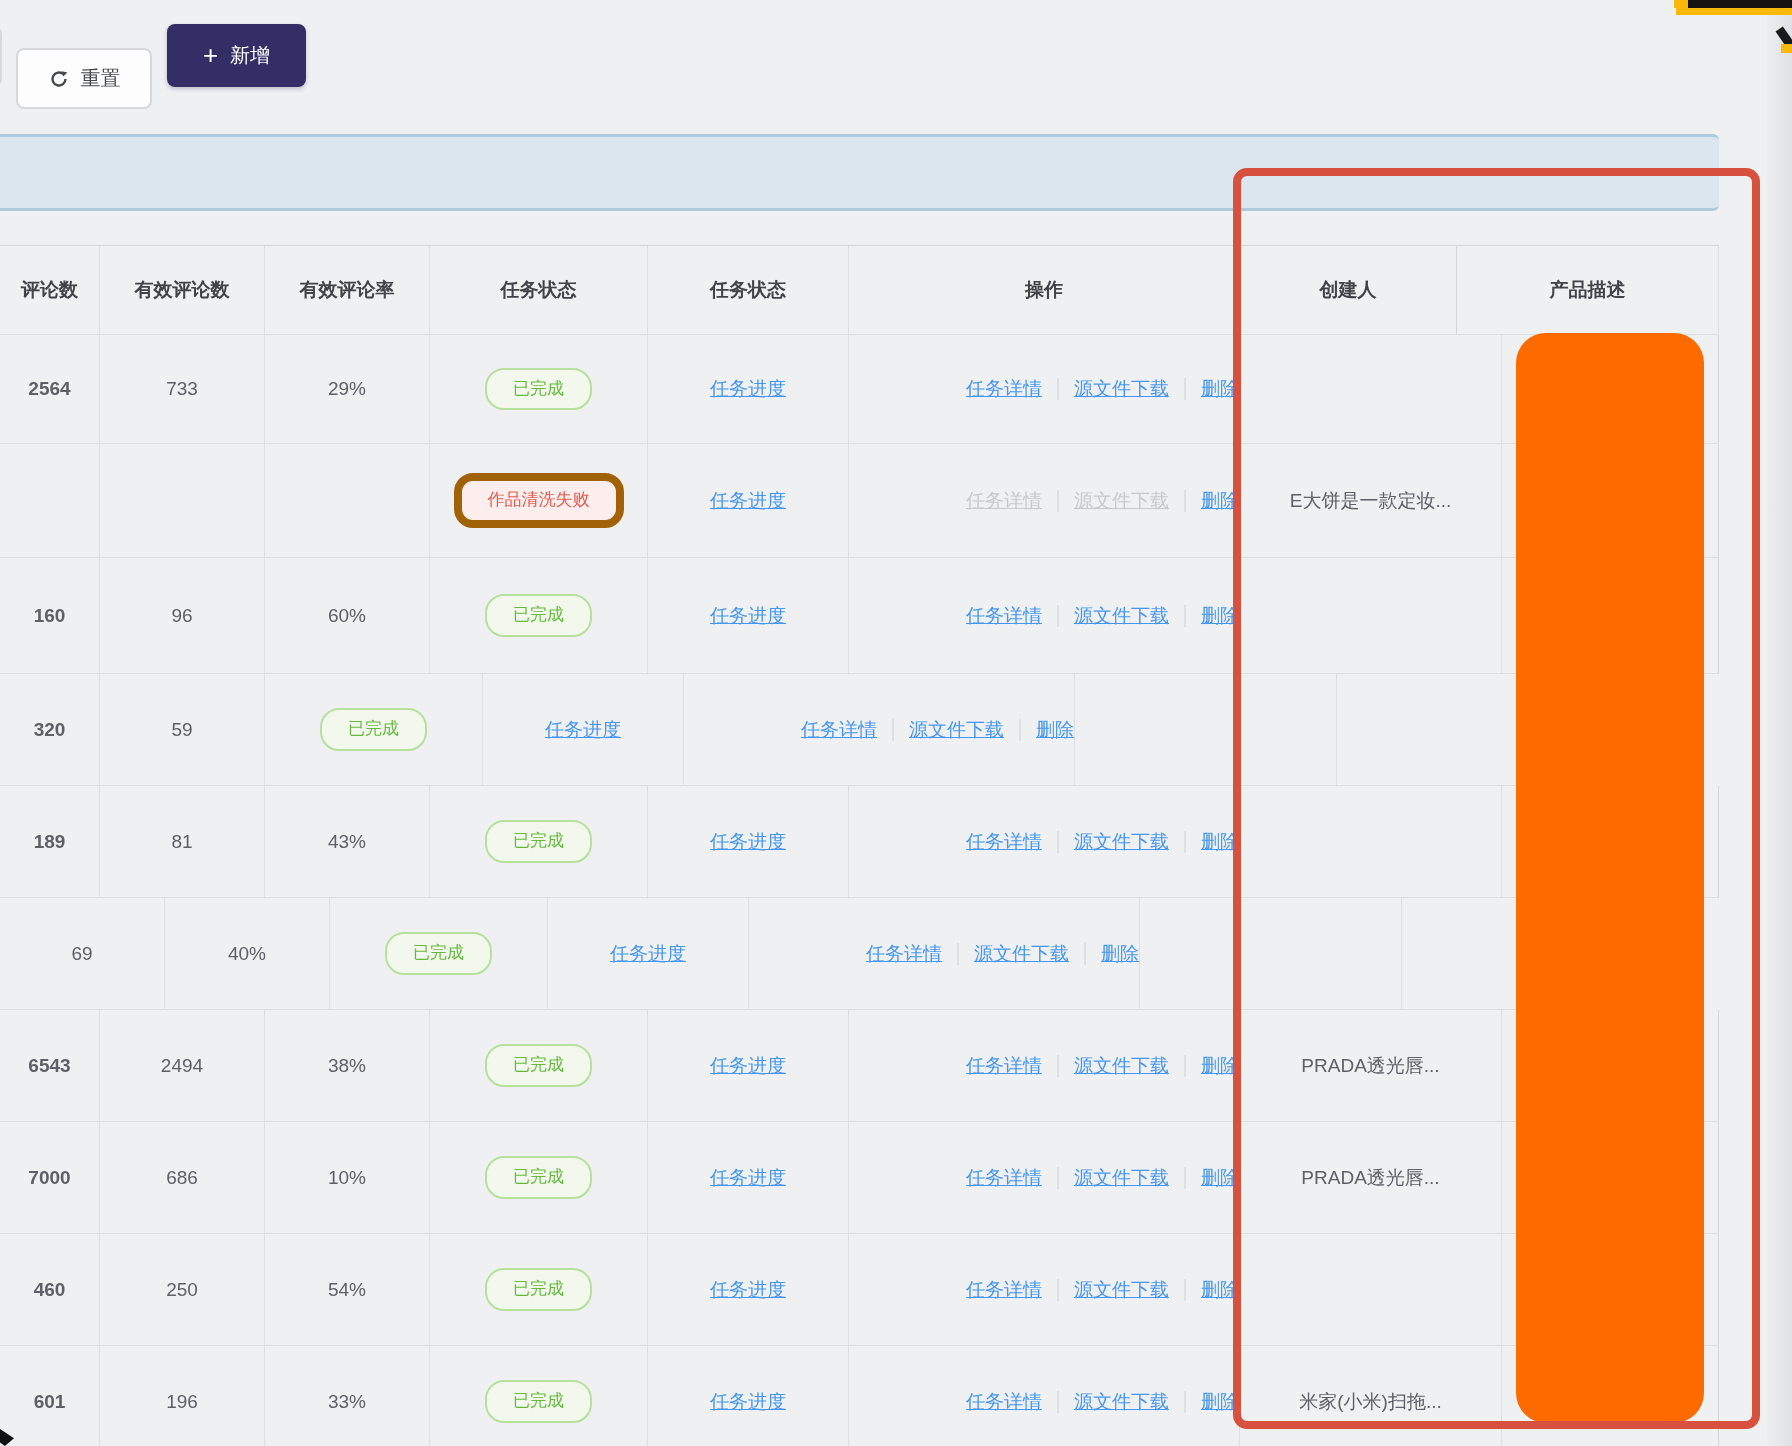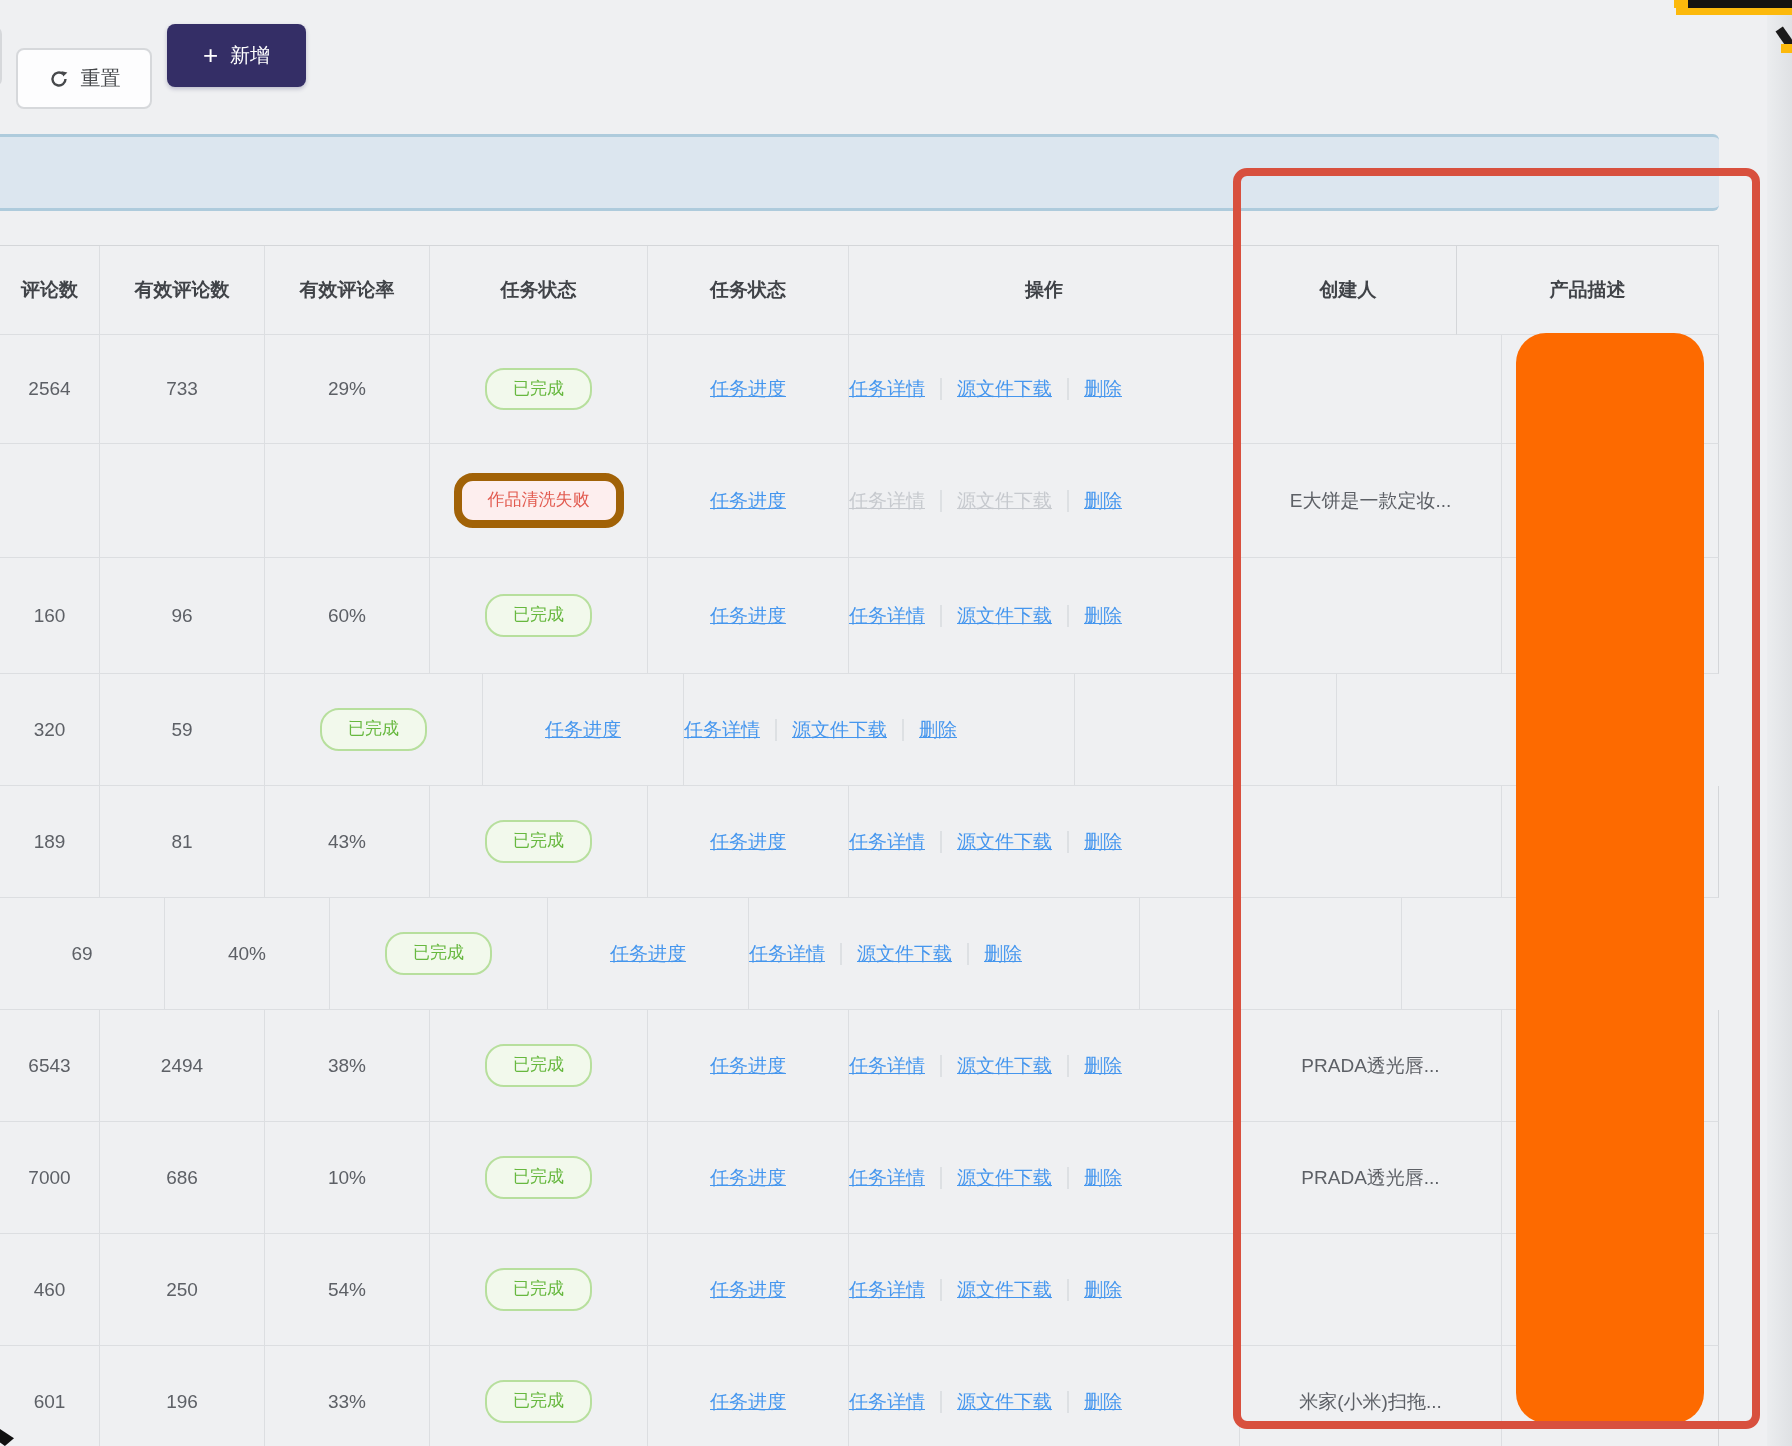--- a/index.html
+++ b/index.html
@@ -43,21 +43,21 @@
   .table-wrap {
     position:absolute; left:0; top:245px; width:1719px;
     border-top:1px solid #d4d6d9;
   }
   .t-row { display:flex; width:1719px; }
   .t-cell {
     flex:none; display:flex; align-items:center; justify-content:center;
     border-right:1px solid #dcdee1; border-bottom:1px solid #dcdee1;
     font-size:19px; color:#5d6066; text-align:center; overflow:hidden;
   }
-  .c1 { width:100px; } .c2 { width:165px; } .c3 { width:165px; }
+  .c1 { width:100px;font-weight:bold; } .c2 { width:165px; } .c3 { width:165px; }
   .c4 { width:218px; } .c5 { width:201px; } .c6 { width:391px; }
   .c7 { width:262px; } .c8 { width:217px; border-right:1px solid #d4d6d9; }
 
   .t-head { height:89px; }
   .t-head .t-cell { font-size:19px; font-weight:700; color:#404348; }
 
   .t-body .t-row { height:112px; }
   .t-body .t-row:nth-child(1) { height:109px; }
   .t-body .t-row:nth-child(2) { height:114px; }
   .t-body .t-row:nth-child(3) { height:116px; }
@@ -65,21 +65,21 @@
   .badge {
     display:inline-block; padding:9px 26px; border-radius:19px;
     font-size:17px; line-height:1.2; white-space:nowrap;
   }
   .badge.success { color:#67b83f; background:#f2f9ec; border:2px solid #b7df9d; }
   .badge.danger  { color:#e25b50; background:#fdeeee; border:8px solid #a16207; }
 
   .link { color:#4596ee; cursor:pointer; white-space:nowrap; font-size:19px;text-decoration:underline; }
   .link.disabled { color:#c6c9ce; cursor:default; }
   .sep { width:0; height:22px; border-left:2px solid #dde0e3; margin:0 15px; }
-  .actions { display:flex; align-items:center; justify-content:flex-start; }
+  .actions { display:flex; align-items:center; justify-content:flex-end; }
 
   
   .redaction {
     position:absolute; left:1516px; top:333px; width:188px; height:1090px;
     background:#fd6a00; border-radius:30px; z-index:5;
   }
   .red-box {
     position:absolute; left:1233px; top:168px; width:527px; height:1261px;
     border:8px solid #d8503e; border-radius:14px; z-index:6;
   }

